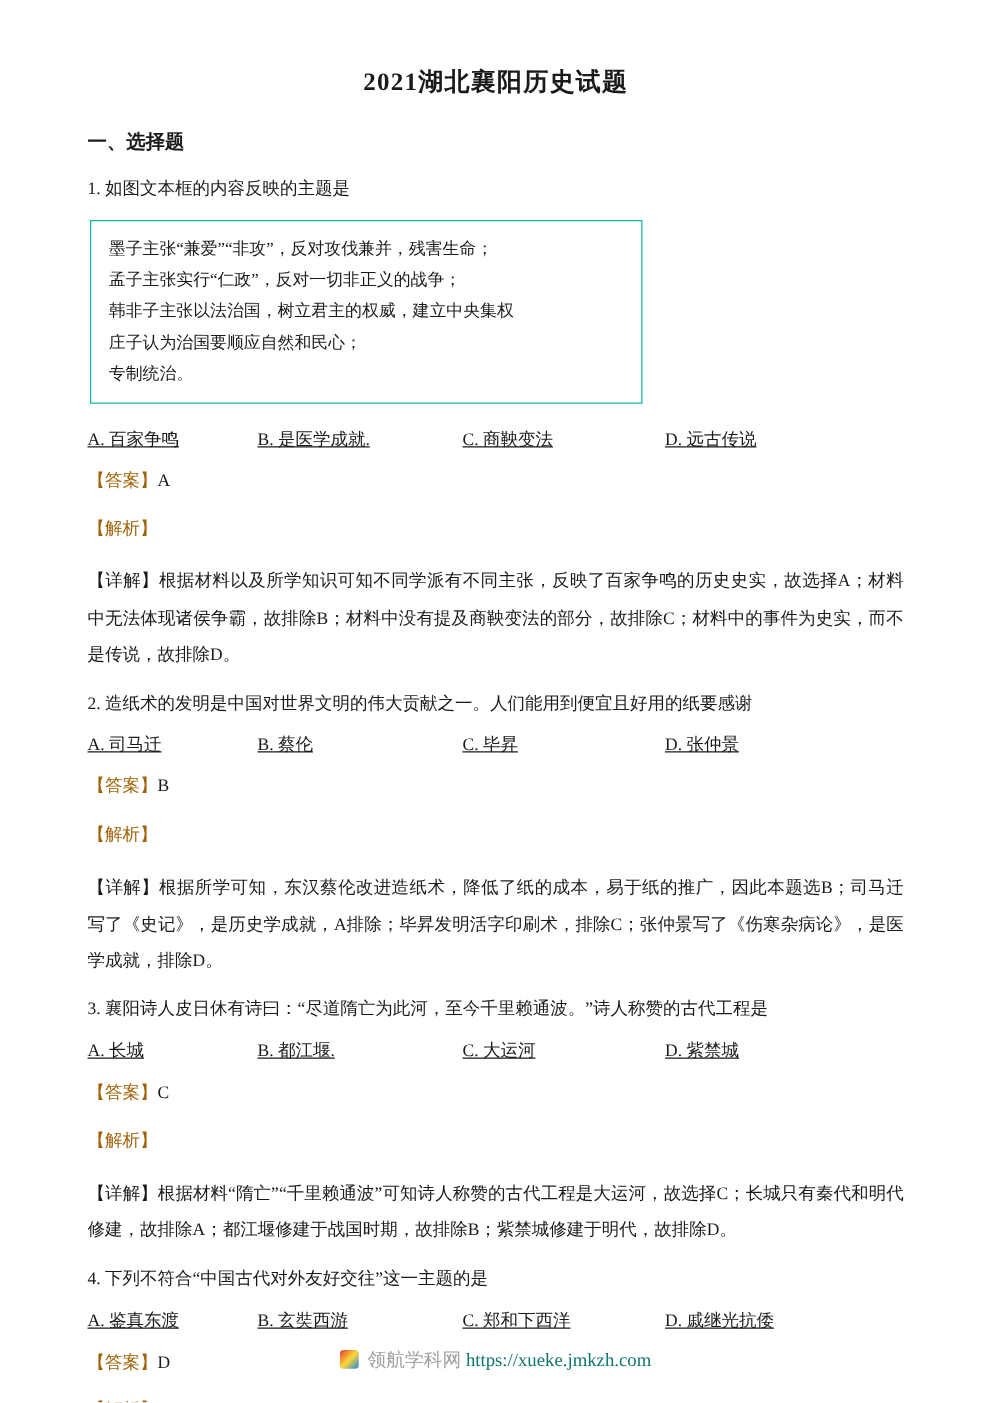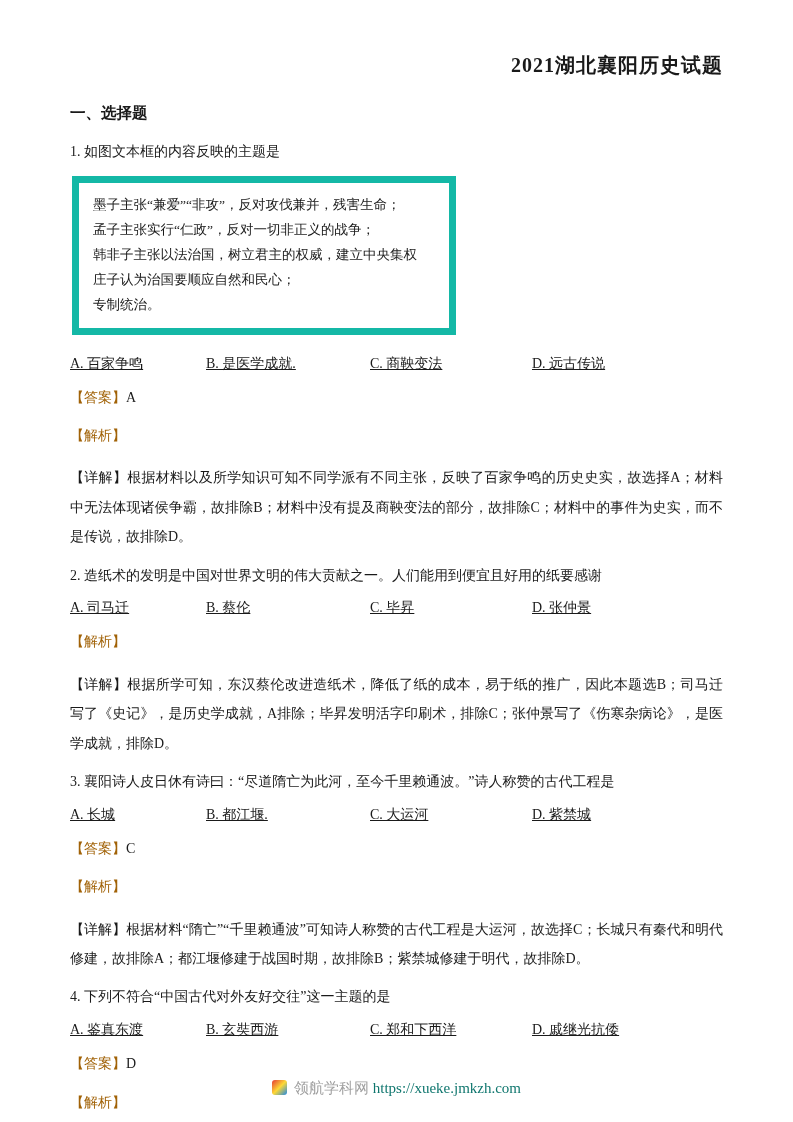--- a/index.html
+++ b/index.html
@@ -9,39 +9,39 @@
     width: 793px;
     height: 1122px;
     margin: 0 auto;
     background: #ffffff;
     color: #1a1a1a;
     font-family: "Liberation Serif", "DejaVu Serif", serif;
     padding: 52px 70px 0 70px;
     overflow: hidden;
   }
   .doc-title {
-    text-align: right;
+    text-align: center;
     font-size: 20px;
     font-weight: bold;
     margin: 0 0 24px 0;
     letter-spacing: 1px;
   }
   .section-heading {
     font-size: 15.5px;
     font-weight: bold;
     margin: 0 0 16px 0;
   }
   .stem {
     font-size: 14px;
     line-height: 1.7;
     margin: 0 0 12px 0;
   }
   .quote-box {
-    border: 7px solid #14b8a6;
-    width: 384px;
+    border: 1px solid #14b8a6;
+    width: 442px;
     padding: 10px 14px;
     margin: 4px 0 20px 2px;
     font-size: 13.5px;
     line-height: 1.85;
   }
   .options {
     display: grid;
     grid-template-columns: 136px 164px 162px 1fr;
     font-size: 14px;
     margin: 0 0 14px 0;
@@ -110,20 +110,21 @@
   </div>
 
   <div class="question">
     <p class="stem">2. 造纸术的发明是中国对世界文明的伟大贡献之一。人们能用到便宜且好用的纸要感谢</p>
     <div class="options">
       <span>A. 司马迁</span>
       <span>B. 蔡伦</span>
       <span>C. 毕昇</span>
       <span>D. 张仲景</span>
     </div>
+    <p class="ans-line"><span class="blue">【答案】</span><span>B</span></p>
     <p class="ans-line blue">【解析】</p>
     <p class="detail"><span>【详解】</span><span>根据所学可知，东汉蔡伦改进造纸术，降低了纸的成本，易于纸的推广，因此本题选B；司马迁写了《史记》，是历史学成就，A排除；毕昇发明活字印刷术，排除C；张仲景写了《伤寒杂病论》，是医学成就，排除D。</span></p>
   </div>
 
   <div class="question">
     <p class="stem">3. 襄阳诗人皮日休有诗曰：“尽道隋亡为此河，至今千里赖通波。”诗人称赞的古代工程是</p>
     <div class="options">
       <span>A. 长城</span>
       <span>B. 都江堰.</span>
       <span>C. 大运河</span>

